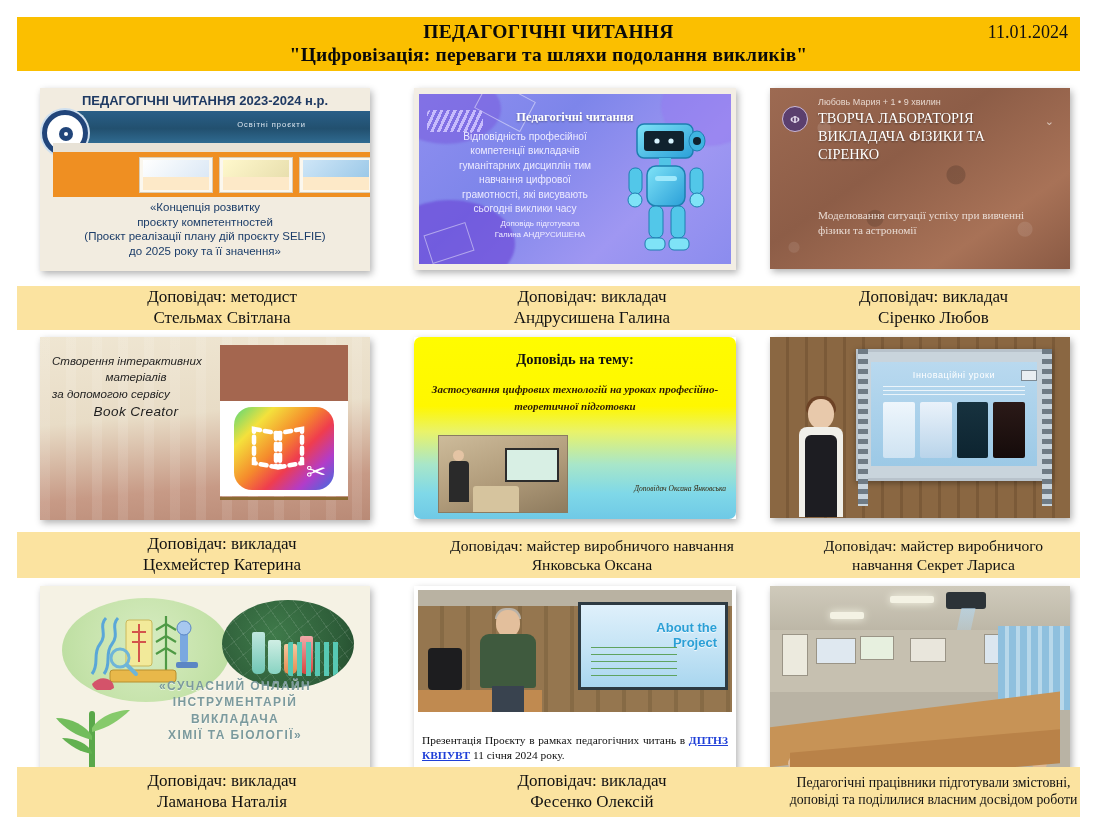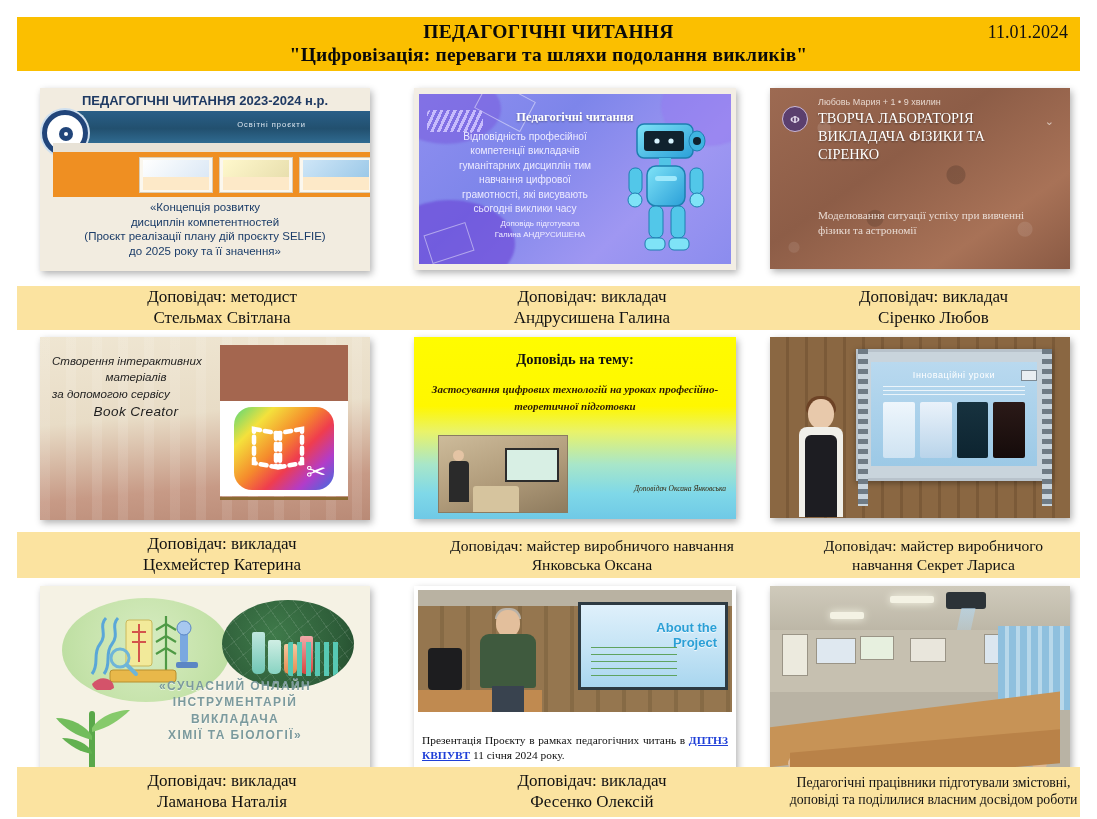--- a/index.html
+++ b/index.html
@@ -316,20 +316,21 @@
   .s21-rule {
     position: absolute; left: 180px; top: 160px; width: 128px; height: 3px;
     background: #8a6a33; z-index: 2;
   }
 
   
   .s22 {
     position: relative; width: 100%; height: 100%;
     background: linear-gradient(180deg,#fffc00 0%,#fff700 38%,#e9f36a 52%,#a8e6c9 70%,#7fd8e8 86%,#6fc9e6 100%);
     overflow: hidden;
+    border-radius: 7px;
   }
   .s22-title {
     position: absolute; top: 14px; left: 0; width: 100%;
     text-align: center; font-weight: 700; font-size: 14.5px;
     color: #111111; white-space: nowrap;
   }
   .s22-sub {
     position: absolute; top: 44px; left: 10px; right: 10px;
     text-align: center; font-style: italic; font-weight: 700;
     font-size: 11px; line-height: 1.5; color: #2b1a05;
@@ -656,21 +657,21 @@
               <div class="ct"></div>
               <div class="cb"></div>
             </div>
           <div class="s11-card c3">
               <div class="ct"></div>
               <div class="cb"></div>
             </div>
         </div>
         <div class="s11-body">
           <span>«Концепція розвитку</span>
-          <span>дисциплін компетентностей</span>
+          <span>проєкту компетентностей</span>
           <span>(Проєкт реалізації плану дій проєкту SELFIE)</span>
           <span>до 2025 року та її значення»</span>
         </div>
       </div>
     </div>
 
     <div class="thumb col-2">
       <div class="s12">
         <div class="s12-inner">
           <div class="s12-blob b1"></div>

